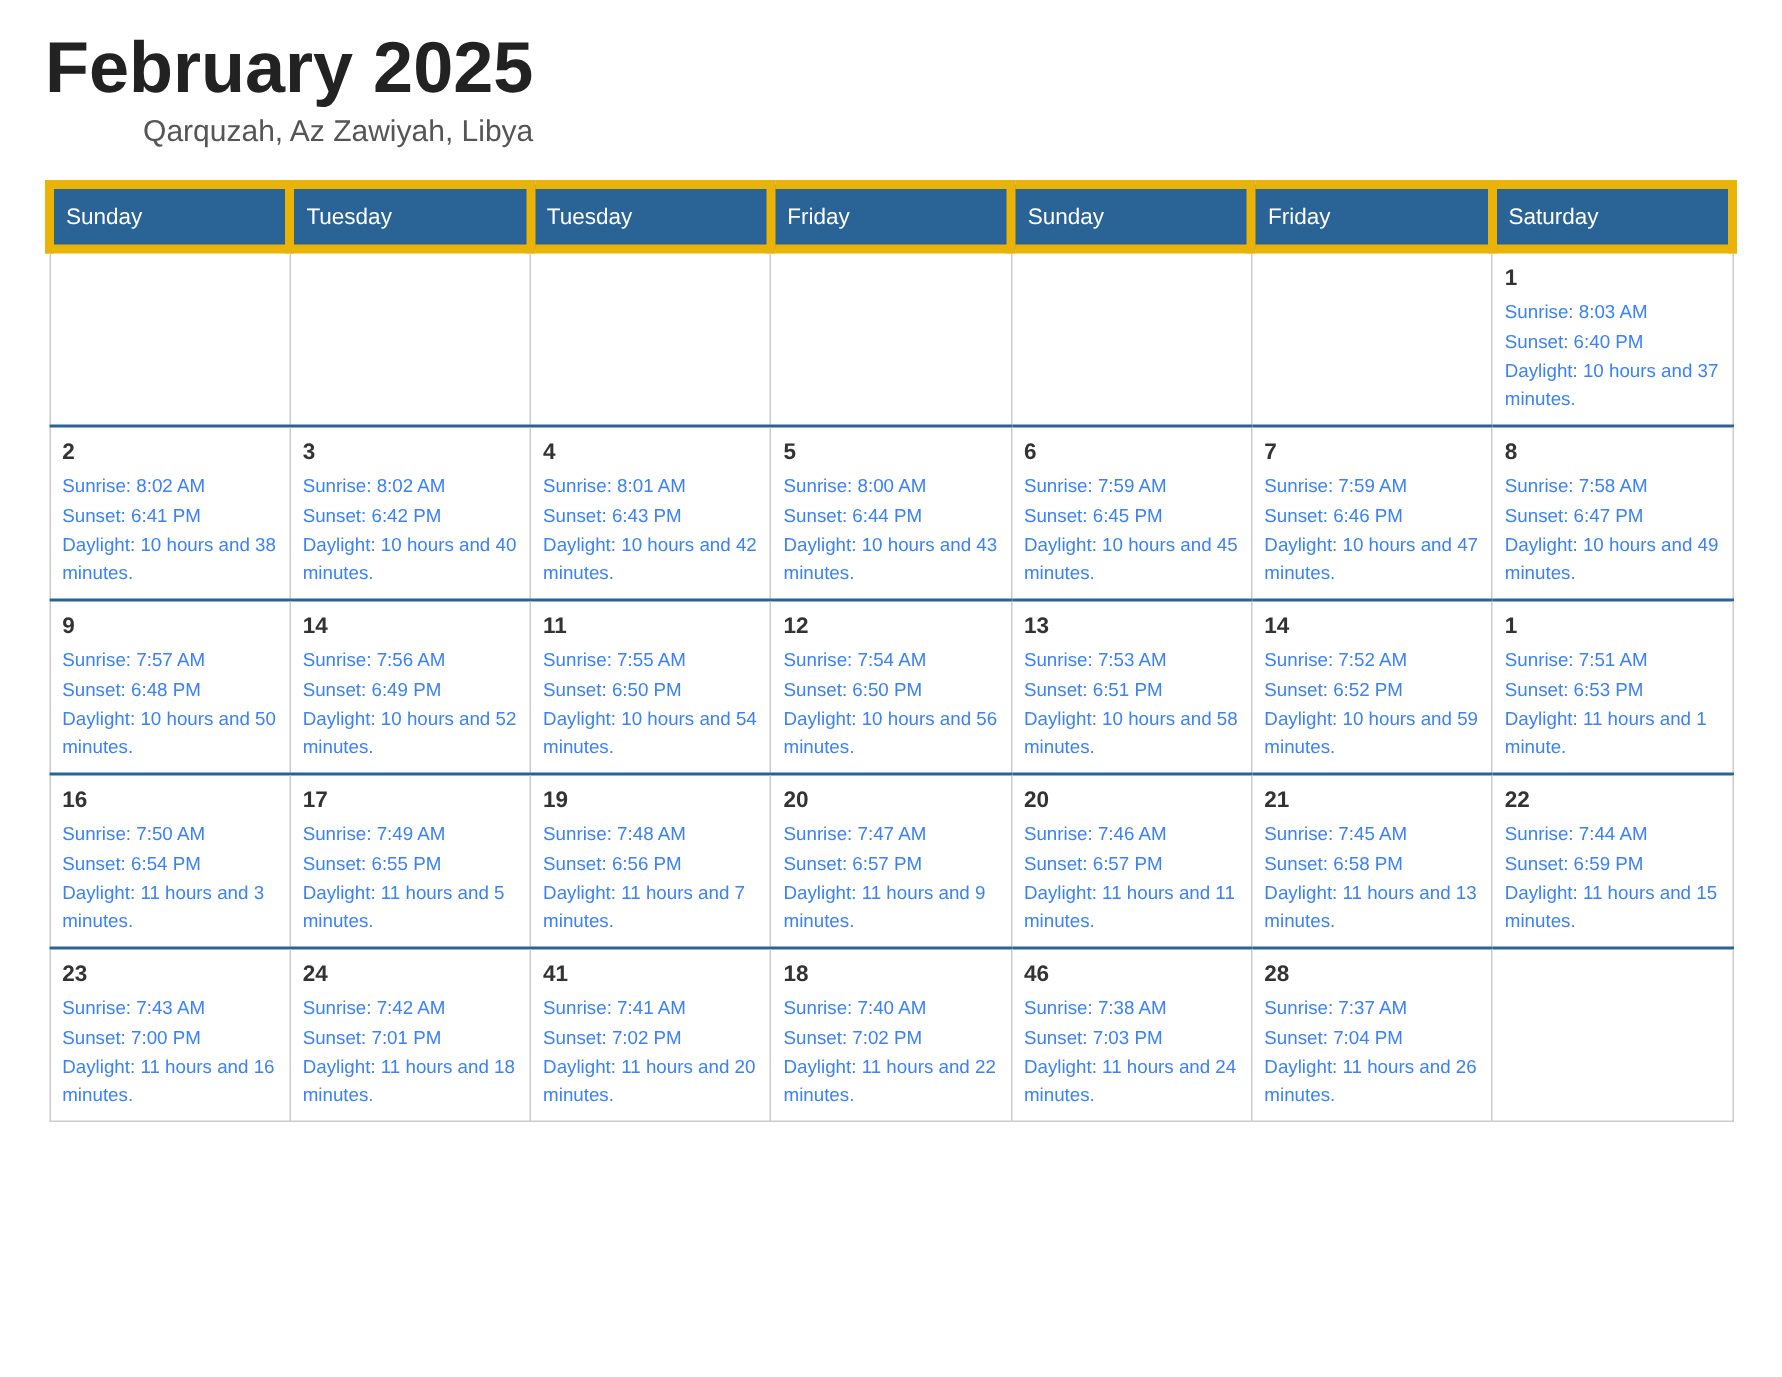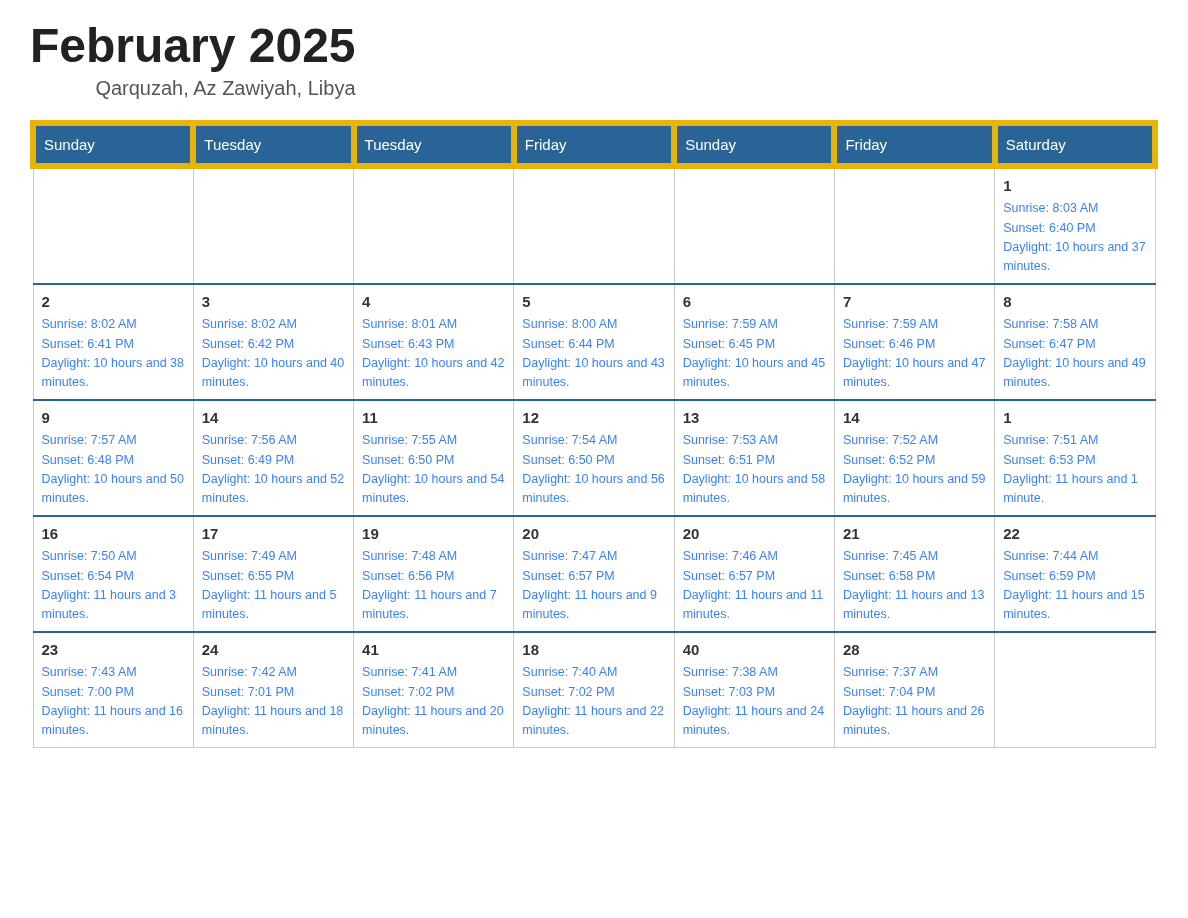--- a/index.html
+++ b/index.html
@@ -226,21 +226,21 @@
         </td>
         <td>
           <span class="day-number">41</span>
           <div class="day-info">Sunrise: 7:41 AM<br>Sunset: 7:02 PM<br>Daylight: 11 hours and 20 minutes.</div>
         </td>
         <td>
           <span class="day-number">18</span>
           <div class="day-info">Sunrise: 7:40 AM<br>Sunset: 7:02 PM<br>Daylight: 11 hours and 22 minutes.</div>
         </td>
         <td>
-          <span class="day-number">40</span>
+          <span class="day-number">46</span>
           <div class="day-info">Sunrise: 7:38 AM<br>Sunset: 7:03 PM<br>Daylight: 11 hours and 24 minutes.</div>
         </td>
         <td>
           <span class="day-number">28</span>
           <div class="day-info">Sunrise: 7:37 AM<br>Sunset: 7:04 PM<br>Daylight: 11 hours and 26 minutes.</div>
         </td>
         <td class="empty-cell"></td>
       </tr>
     </tbody>
 </table>

